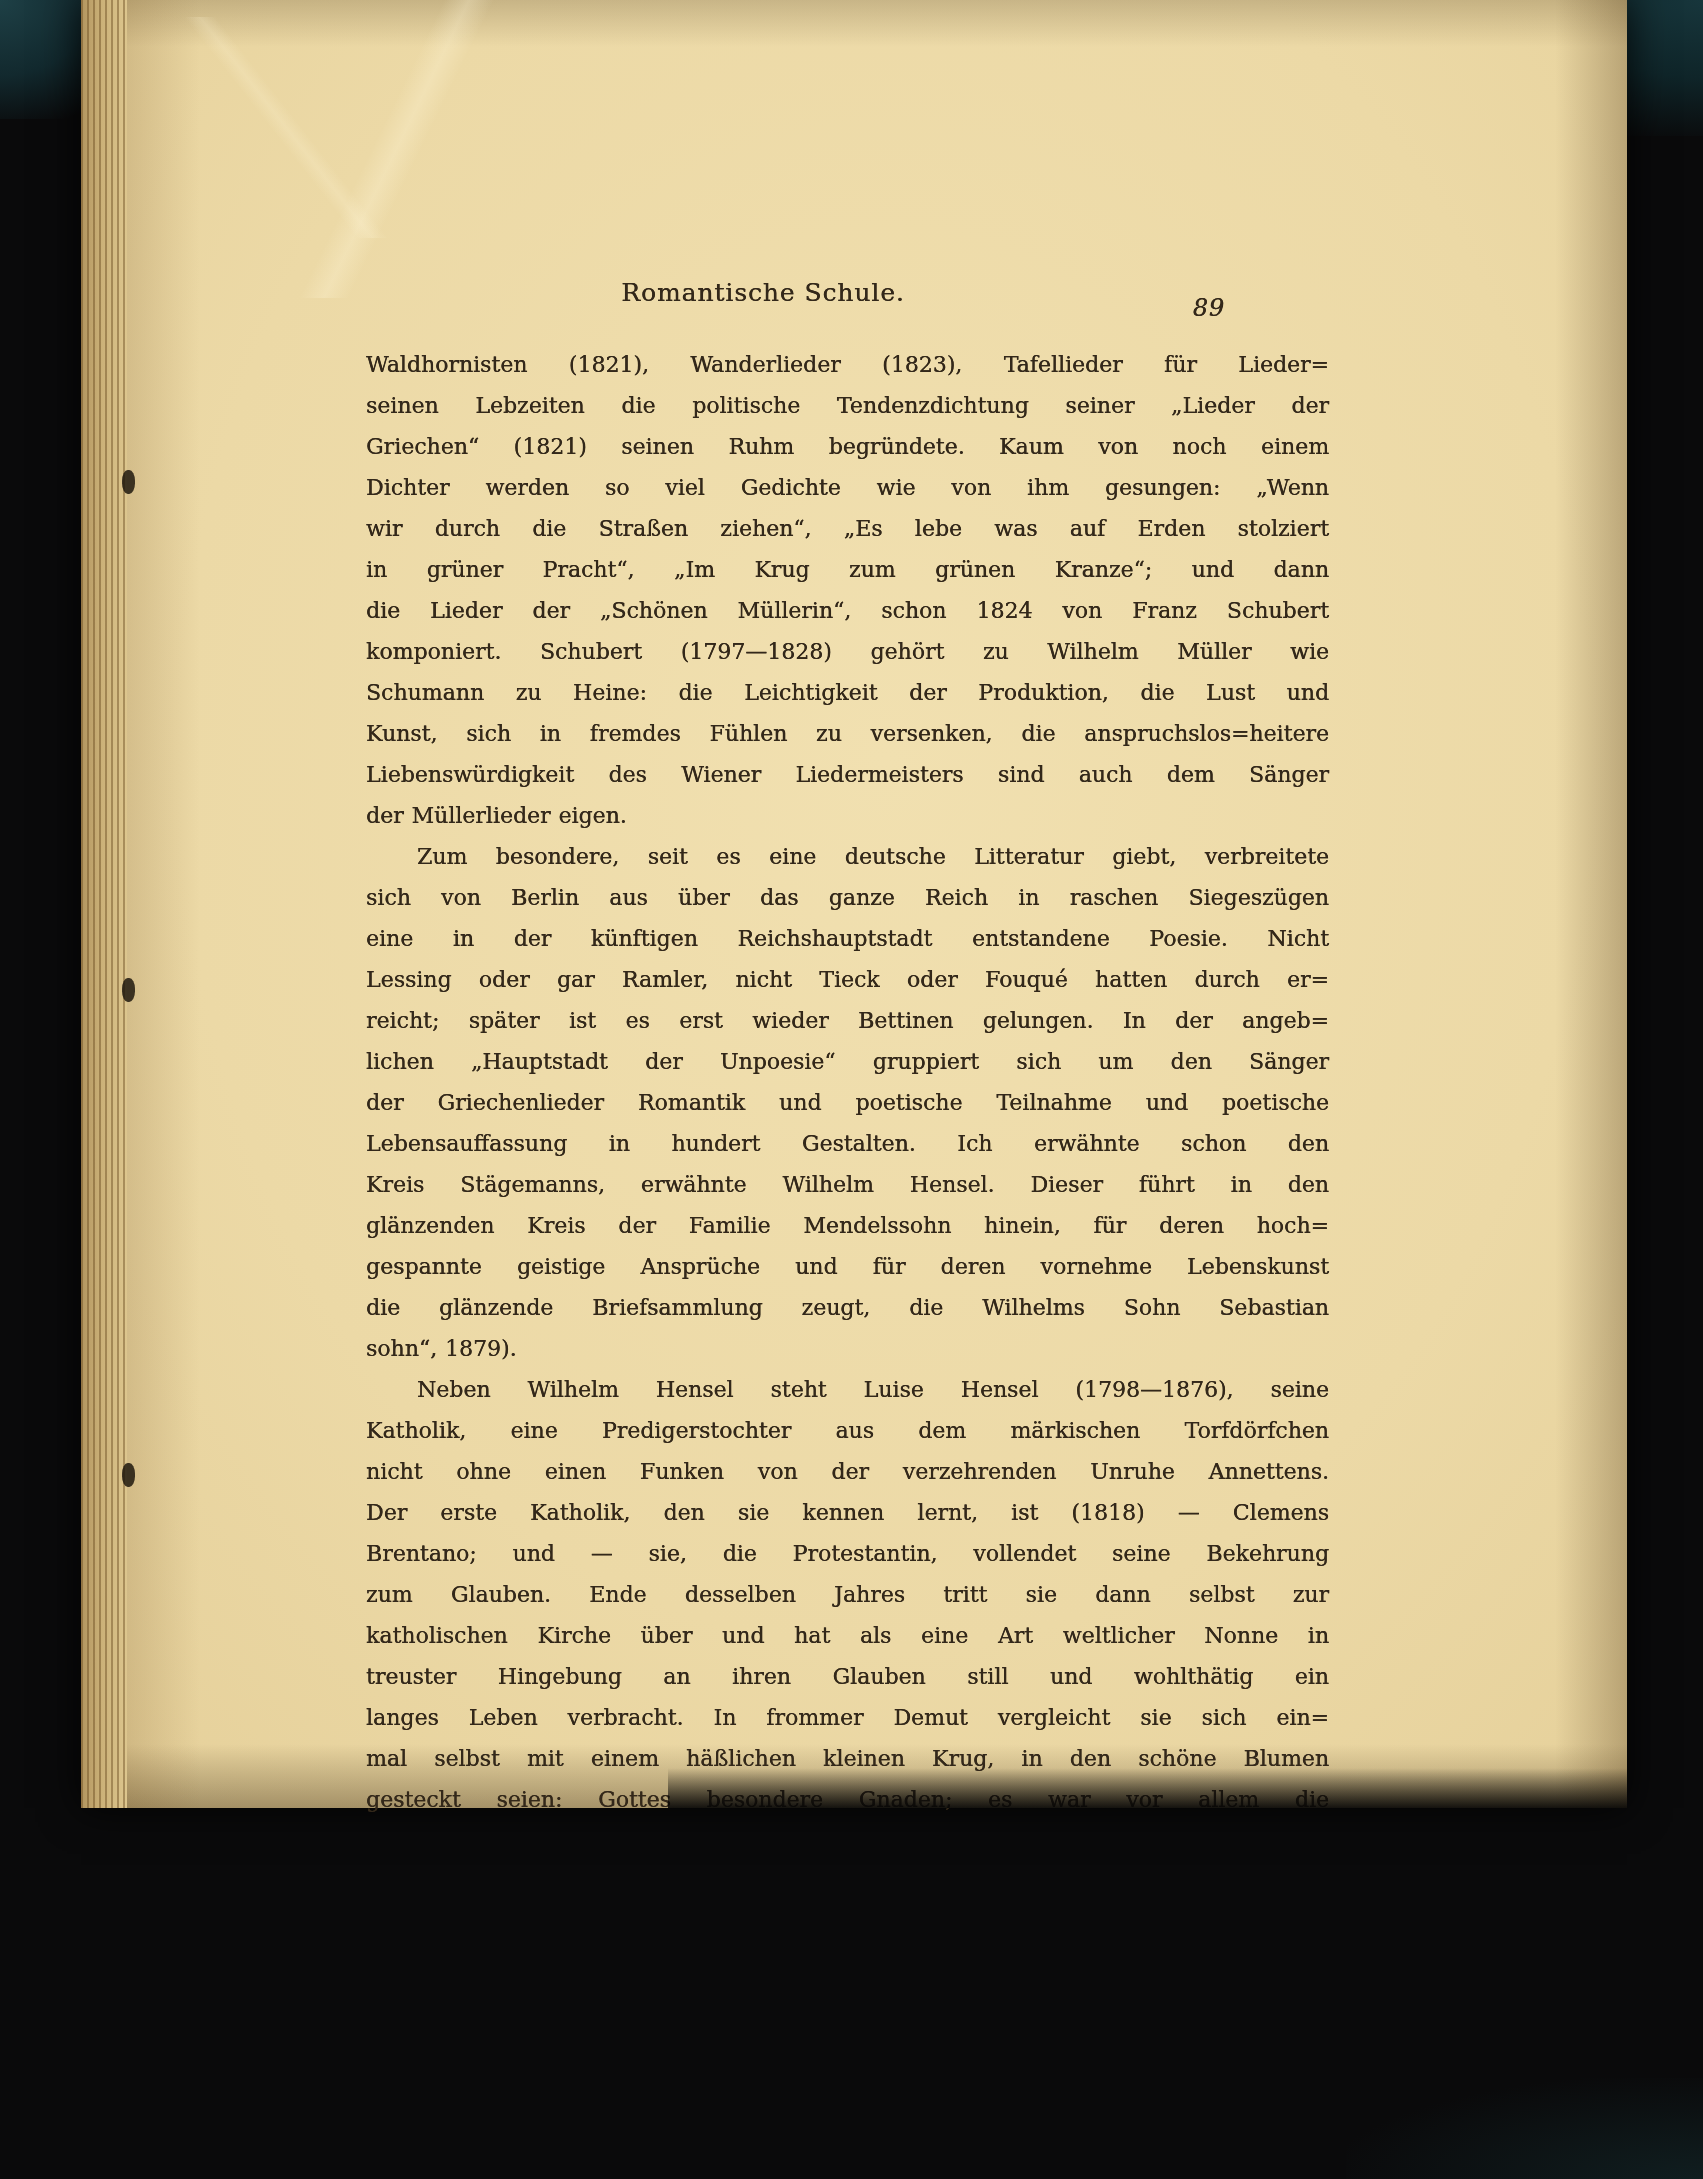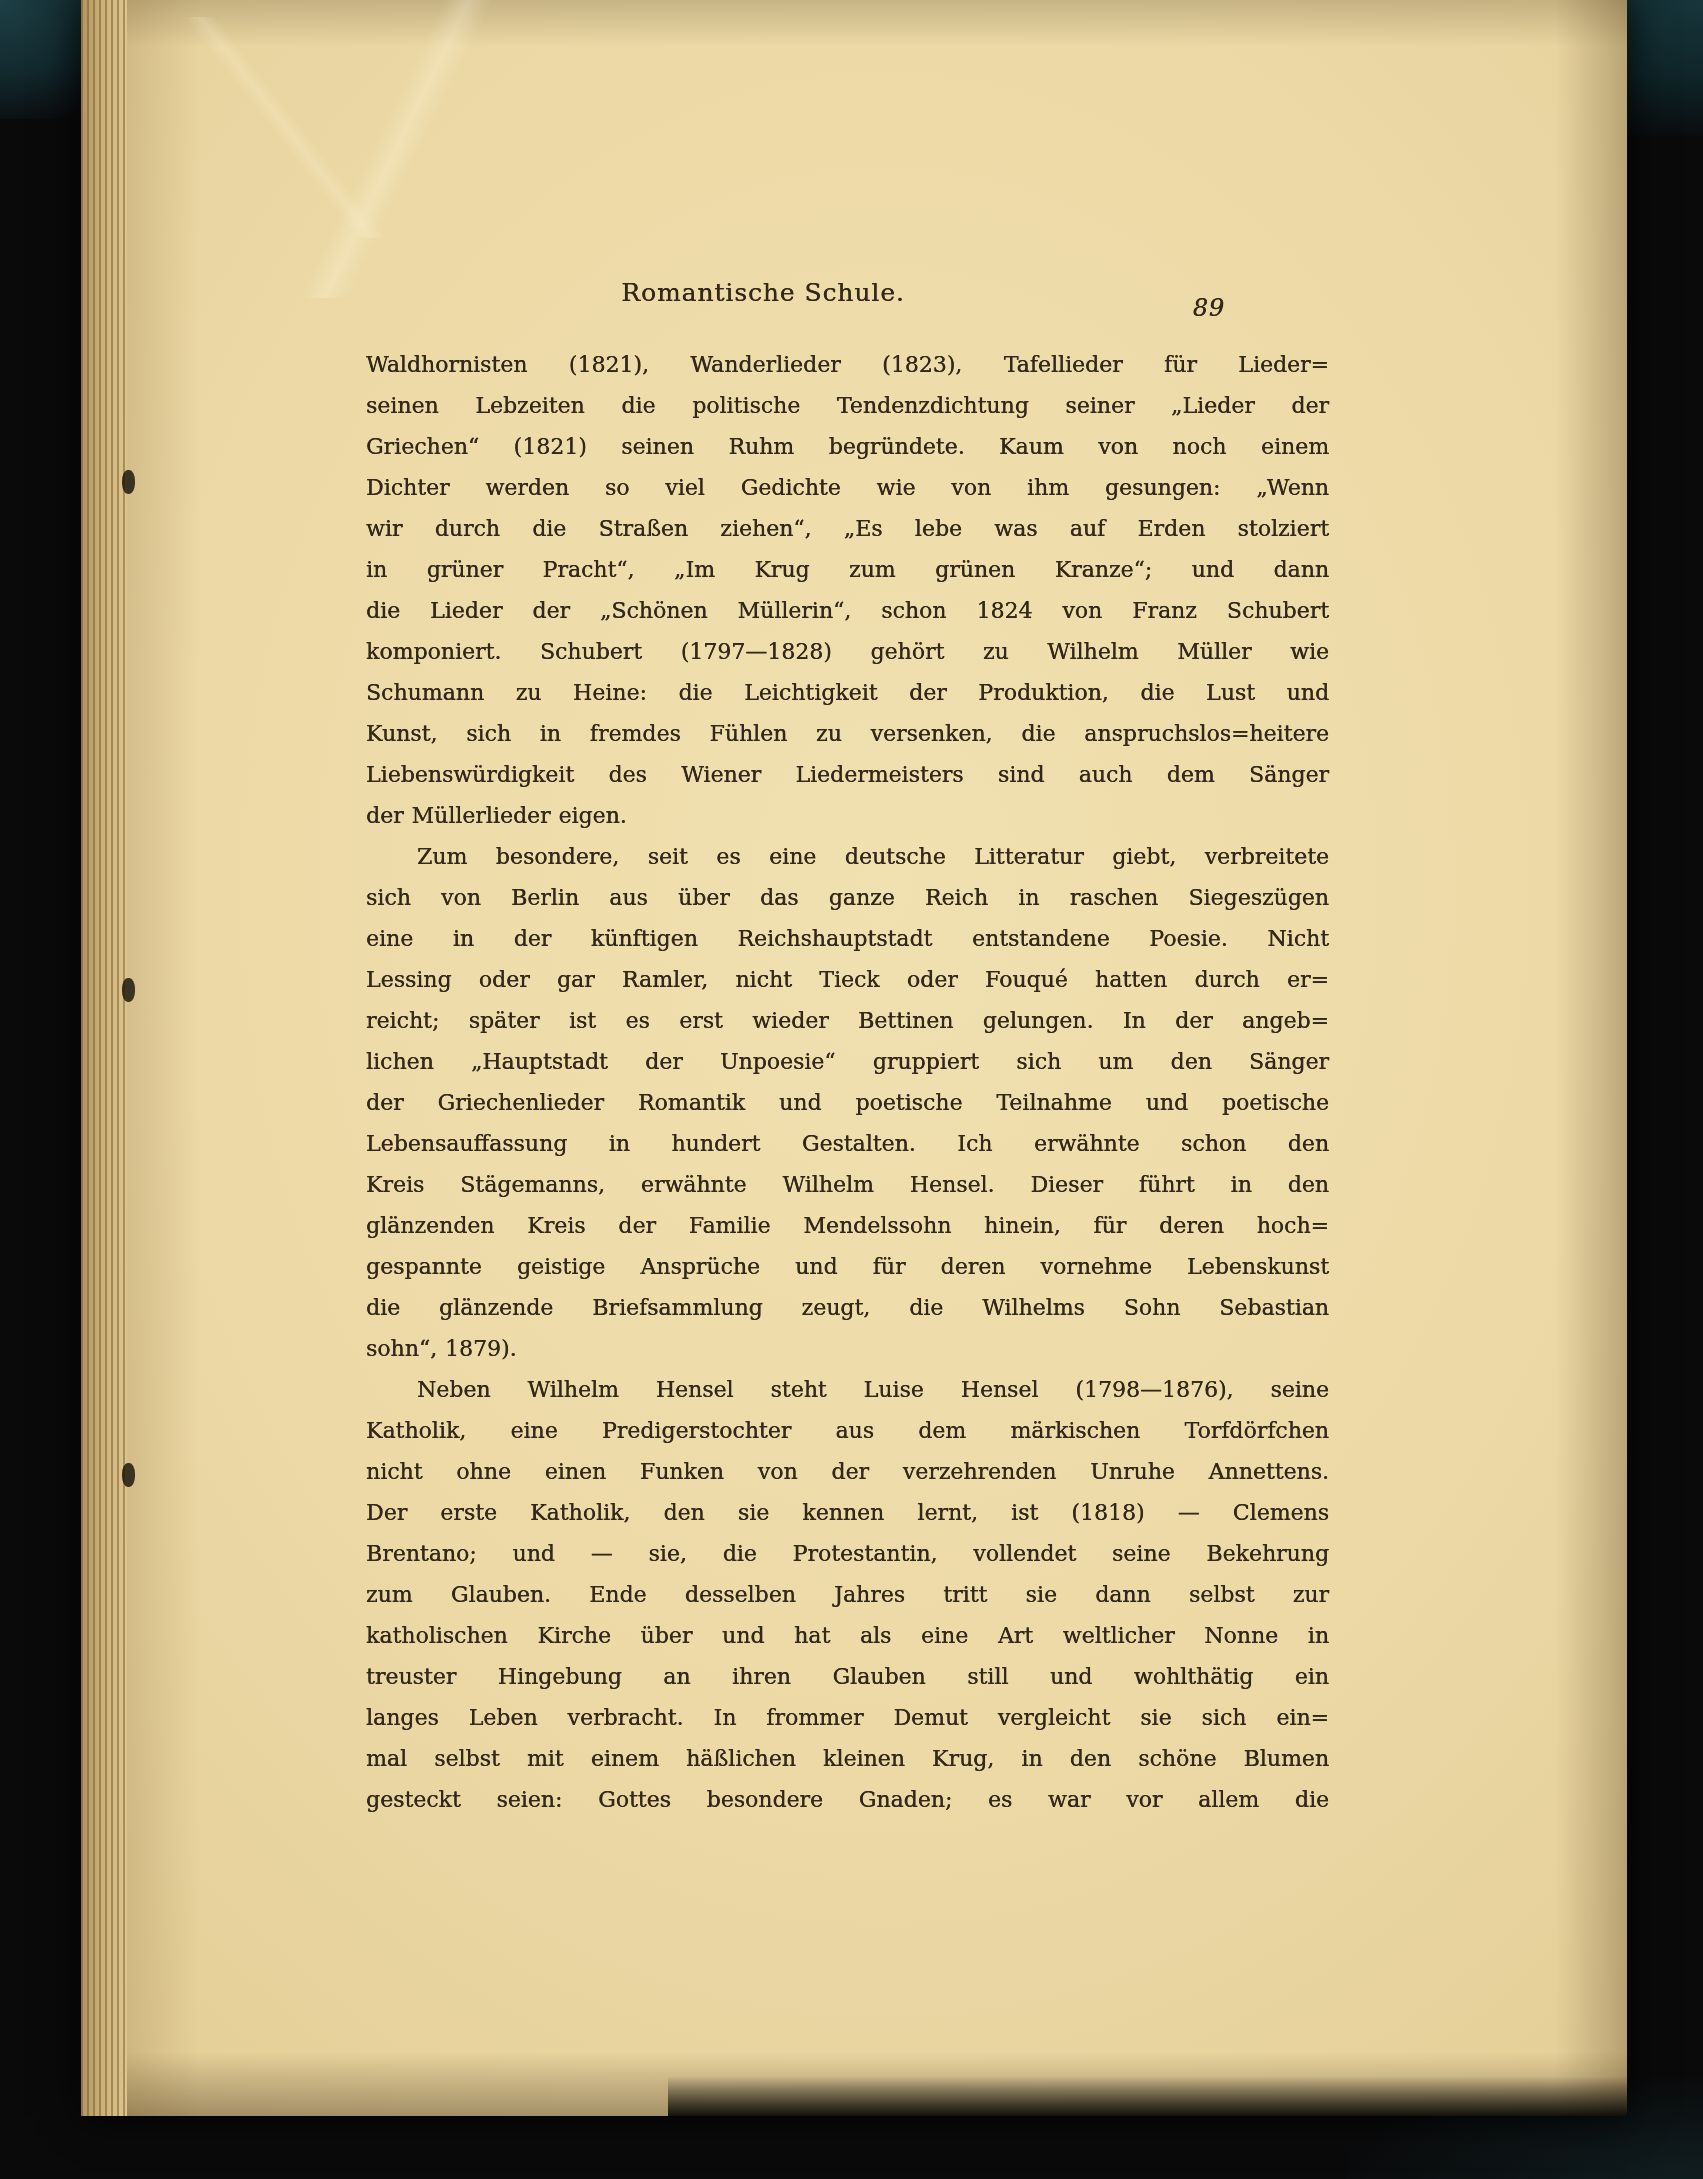--- a/index.html
+++ b/index.html
@@ -20,21 +20,21 @@
     position: absolute; right: 0; top: 0; width: 290px; height: 136px;
     background: radial-gradient(ellipse at 100% 0%, #17363c 0%, #0f2529 40%, rgba(10,10,11,0) 75%);
   }
   .cover-corner-br {
     position: absolute; right: 0; bottom: 0; width: 358px; height: 102px;
     background: radial-gradient(ellipse at 100% 100%, #101e20 0%, rgba(10,10,11,0) 75%);
   }
 
   
   .page {
-    position: absolute; left: 81px; top: 0; width: 1546px; height: 2116px;
+    position: absolute; left: 81px; top: 0; width: 1546px; height: 1808px;
     background:
       linear-gradient(90deg, rgba(90,60,20,0.40) 0px, rgba(120,85,35,0.22) 38px, rgba(0,0,0,0) 119px),
       linear-gradient(270deg, rgba(75,52,20,0.30) 0px, rgba(0,0,0,0) 72px),
       linear-gradient(180deg, rgba(70,50,20,0.22) 0px, rgba(0,0,0,0) 47px),
       linear-gradient(0deg, rgba(55,38,14,0.38) 0px, rgba(0,0,0,0) 64px),
       radial-gradient(ellipse 1278px 1618px at 52% 42%, #f1e0b0 0%, #ecd9a6 55%, #e3cd96 100%);
     box-shadow: 0 0 38px rgba(0,0,0,0.85);
   }
 
   

